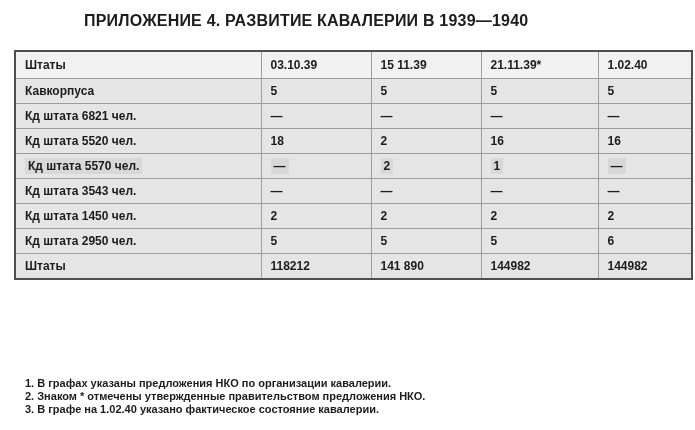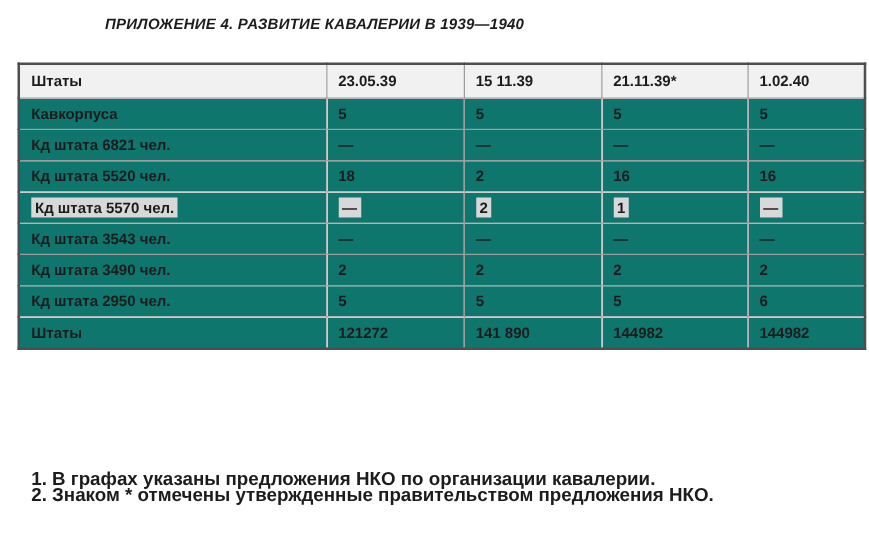--- a/index.html
+++ b/index.html
@@ -16,23 +16,22 @@
   .page {
     position: relative;
     width: 695px;
     height: 430px;
     background: #ffffff;
   }
   .doc-title {
     position: absolute;
     left: 84px;
     top: 12px;
-    font-size: 12px;
+    font-size: 16px;
     font-weight: bold;
-    font-style: italic;
     letter-spacing: 0.2px;
     white-space: nowrap;
   }
   table.cav {
     position: absolute;
     left: 14px;
     top: 50px;
     width: 677px;
     border-collapse: collapse;
     table-layout: fixed;
@@ -50,30 +49,30 @@
     text-align: left;
     vertical-align: middle;
     padding: 0 4px 0 9px;
     white-space: nowrap;
     overflow: hidden;
   }
   table.cav th {
     height: 26px;
     background: #f1f1f1;
   }
-  table.cav td { height: 24px; background: #0f766e; }
+  table.cav td { height: 24px; background: #e5e5e5; }
   .hl {
     background: #d8d8d8;
     padding: 1px 3px;
   }
   .footnotes {
     position: absolute;
     left: 25px;
     top: 377px;
-    font-size: 15px;
+    font-size: 11px;
     font-weight: bold;
     line-height: 13px;
   }
   .footnote { white-space: nowrap; }
 </style>
 </head>
 <body>
 
 <div class="page">
 
@@ -83,21 +82,21 @@
     <colgroup>
       <col class="c0">
         <col class="c1">
         <col class="c2">
         <col class="c3">
         <col class="c4">
     </colgroup>
     <thead>
       <tr>
         <th>Штаты</th>
-        <th>23.05.39</th>
+        <th>03.10.39</th>
         <th>15 11.39</th>
         <th>21.11.39*</th>
         <th>1.02.40</th>
       </tr>
     </thead>
     <tbody>
         <tr>
           <td>Кавкорпуса</td>
           <td>5</td>
           <td>5</td>
@@ -126,41 +125,42 @@
           <td><span class="hl">—</span></td>
         </tr>
         <tr>
           <td>Кд штата 3543 чел.</td>
           <td>—</td>
           <td>—</td>
           <td>—</td>
           <td>—</td>
         </tr>
         <tr>
-          <td>Кд штата 3490 чел.</td>
+          <td>Кд штата 1450 чел.</td>
           <td>2</td>
           <td>2</td>
           <td>2</td>
           <td>2</td>
         </tr>
         <tr>
           <td>Кд штата 2950 чел.</td>
           <td>5</td>
           <td>5</td>
           <td>5</td>
           <td>6</td>
         </tr>
         <tr>
           <td>Штаты</td>
-          <td>121272</td>
+          <td>118212</td>
           <td>141 890</td>
           <td>144982</td>
           <td>144982</td>
         </tr>
       </tbody>
   </table>
 
   <div class="footnotes">
     <div class="footnote">1. В графах указаны предложения НКО по организации кавалерии.</div>
     <div class="footnote">2. Знаком * отмечены утвержденные правительством предложения НКО.</div>
+    <div class="footnote">3. В графе на 1.02.40 указано фактическое состояние кавалерии.</div>
   </div>
 
 </div>
 
 </body></html>

